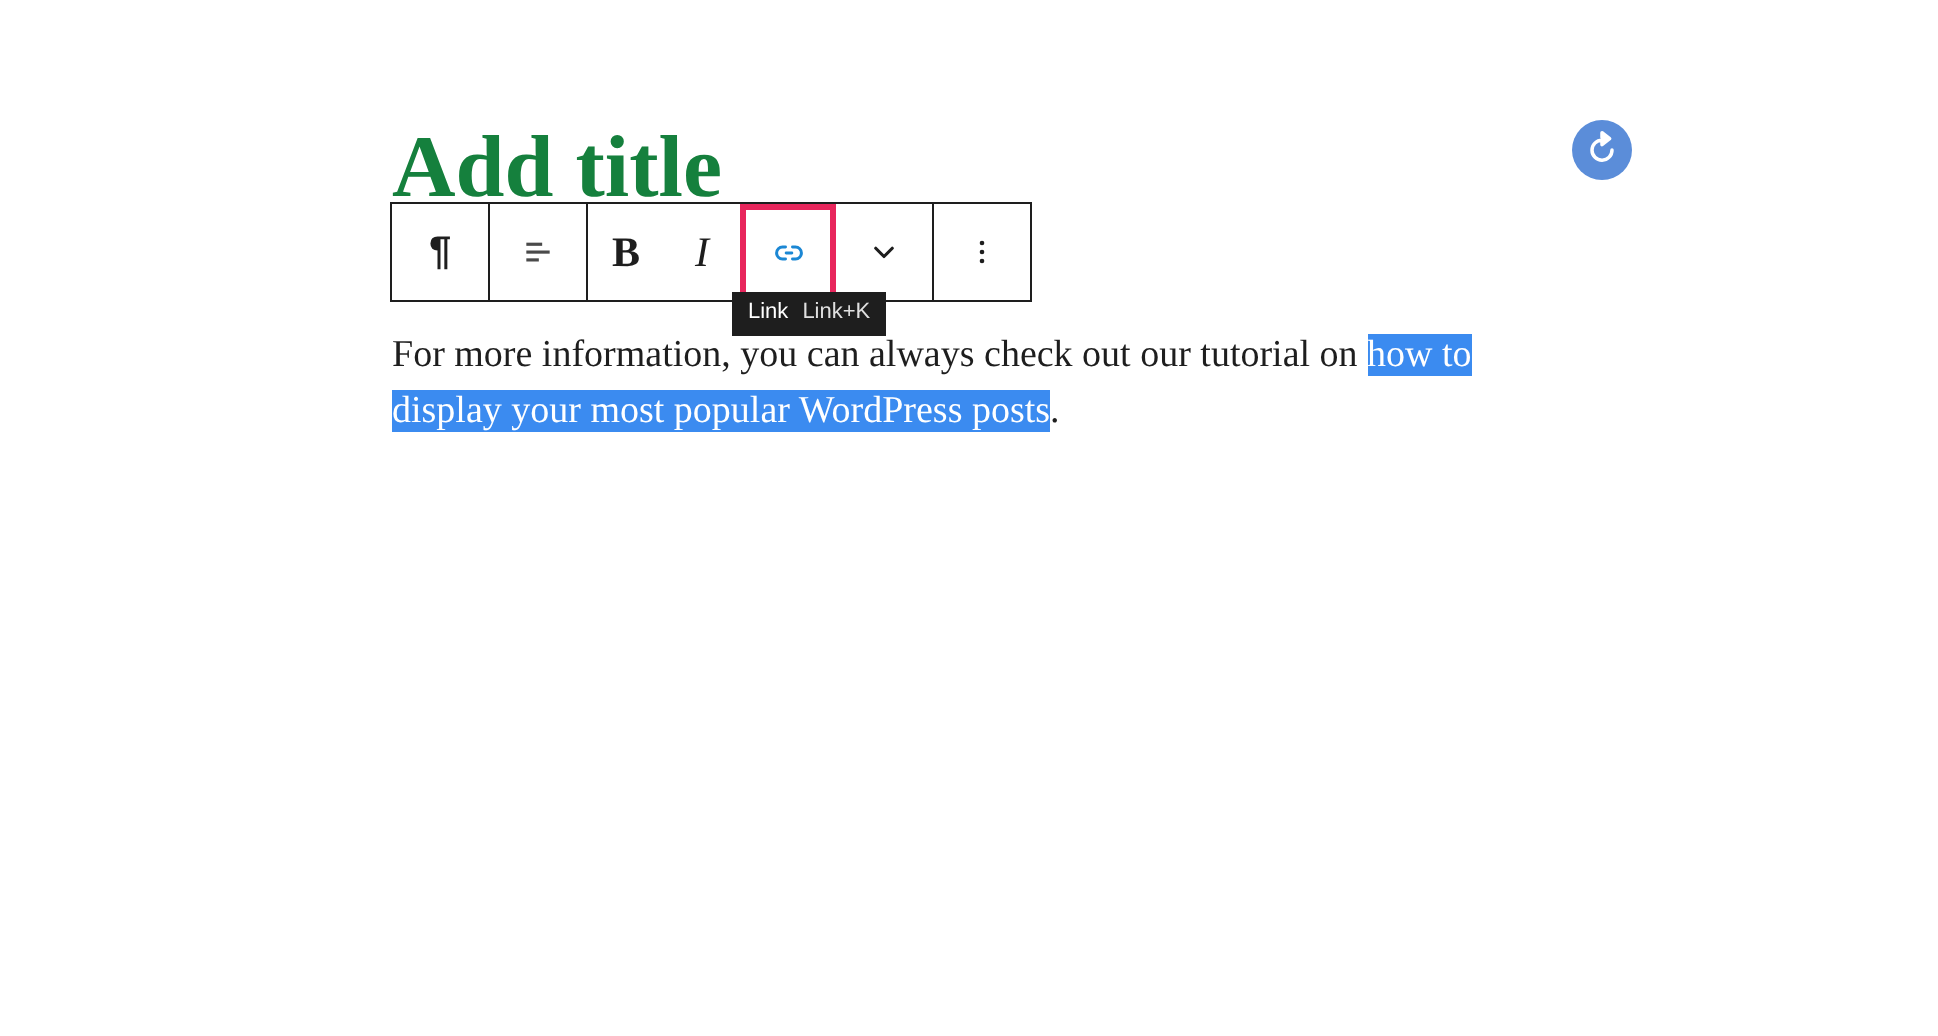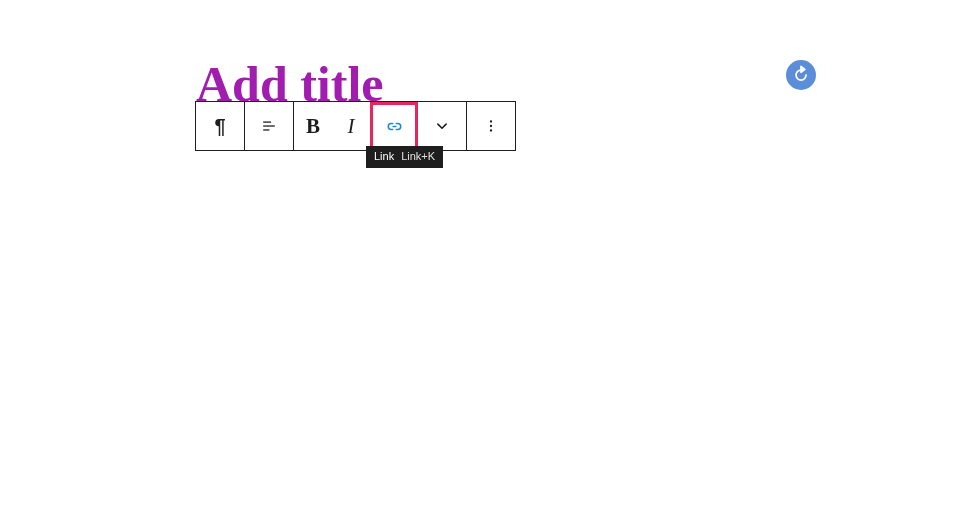--- a/index.html
+++ b/index.html
@@ -39,23 +39,23 @@
     padding: 0;
   }
   .reload-btn svg { display: block; }
 
   
   .post-title {
     position: absolute;
     left: 196px;
     top: 61px;
     font-family: "Liberation Serif", serif;
-    font-size: 50px;
+    font-size: 44px;
     font-weight: bold;
-    color: #a21caf;
+    color: #15803d;
     line-height: 46px;
     letter-spacing: 0px;
     white-space: nowrap;
     user-select: none;
   }
 
   
   .block-toolbar {
     position: absolute;
     left: 195px;
@@ -233,14 +233,15 @@
       </span>
     </button>
 
   </div>
 
   <div class="tooltip">
     <span class="tt-label">Link</span>
     <span class="tt-shortcut">Link+K</span>
   </div>
 
+  <div class="paragraph-block"><span>For more information, you can always check out our tutorial on </span><span class="selected-text">how to display your most popular WordPress posts</span><span>.</span></div>
 
 </div>
 
 </body></html>

